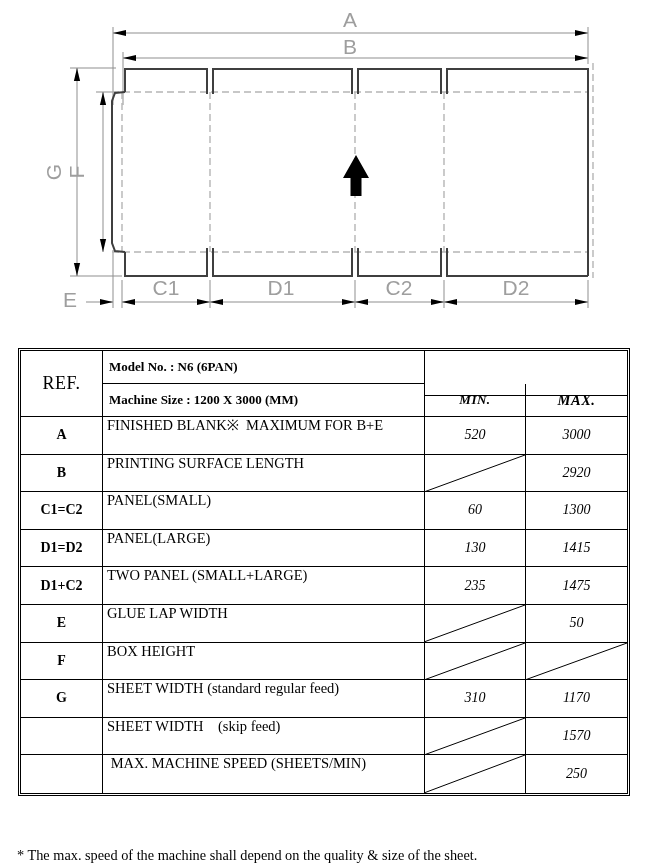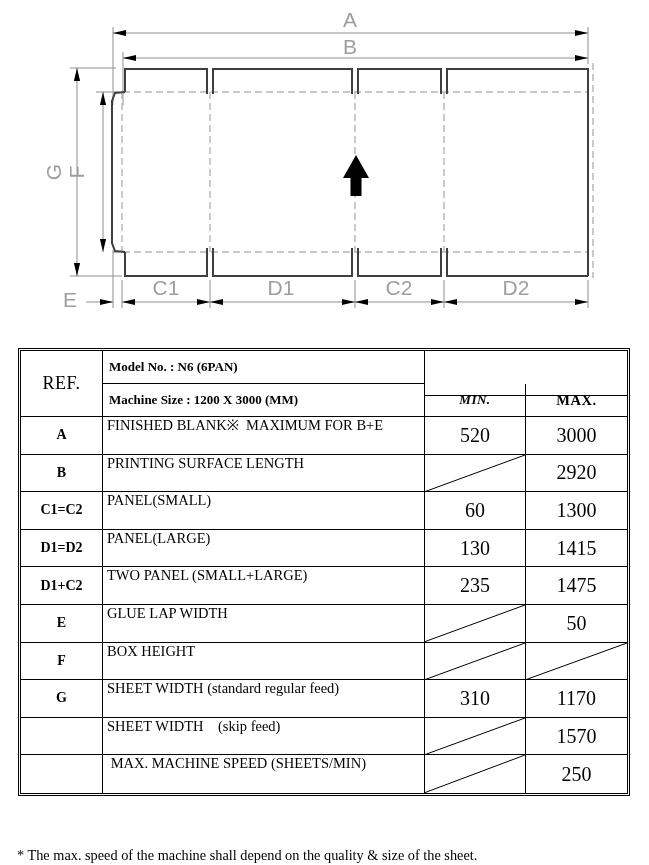--- a/index.html
+++ b/index.html
@@ -24,28 +24,28 @@
     box-sizing:border-box; position:relative; overflow:hidden;
     display:flex; align-items:center; justify-content:center;
     font-size:14.5px;
   }
   .c.nr { border-right:none; }
   .c.nb { border-bottom:none; }
   .ref-cell { grid-row:1/3; font-size:18px; letter-spacing:0.5px; }
   .hleft { justify-content:flex-start; padding-left:6px; font-weight:bold; font-size:13px; white-space:pre-wrap; }
   .flexo { grid-column:3/5; font-weight:bold; font-style:italic; font-size:15px; letter-spacing:1.5px;margin-top:44px; }
   .minh { font-weight:bold; font-style:italic; font-size:13px; letter-spacing:0.5px; }
-  .maxh { font-weight:bold; font-size:14.5px; letter-spacing:0.5px; }
+  .maxh { font-weight:bold; font-size:14.5px; letter-spacing:0.5px;font-style:italic; }
   .rowref { font-weight:bold; font-size:14px; }
   .desc {
     justify-content:flex-start; padding-left:4px;
     align-items:flex-start;
     white-space:pre-wrap; line-height:17px;
   }
-  .num { font-size:20px; }
+  .num { font-size:14px;font-style:italic; }
   .diag-svg { position:absolute; left:0; top:0; width:100%; height:100%; }
   .notes {
     position:absolute; left:17px; top:809px;
     font-size:14.3px; line-height:18.5px; white-space:pre-wrap;
   }
 </style>
 </head>
 <body>
 
 <svg class="diagram" width="649" height="335" viewBox="0 0 649 335">

